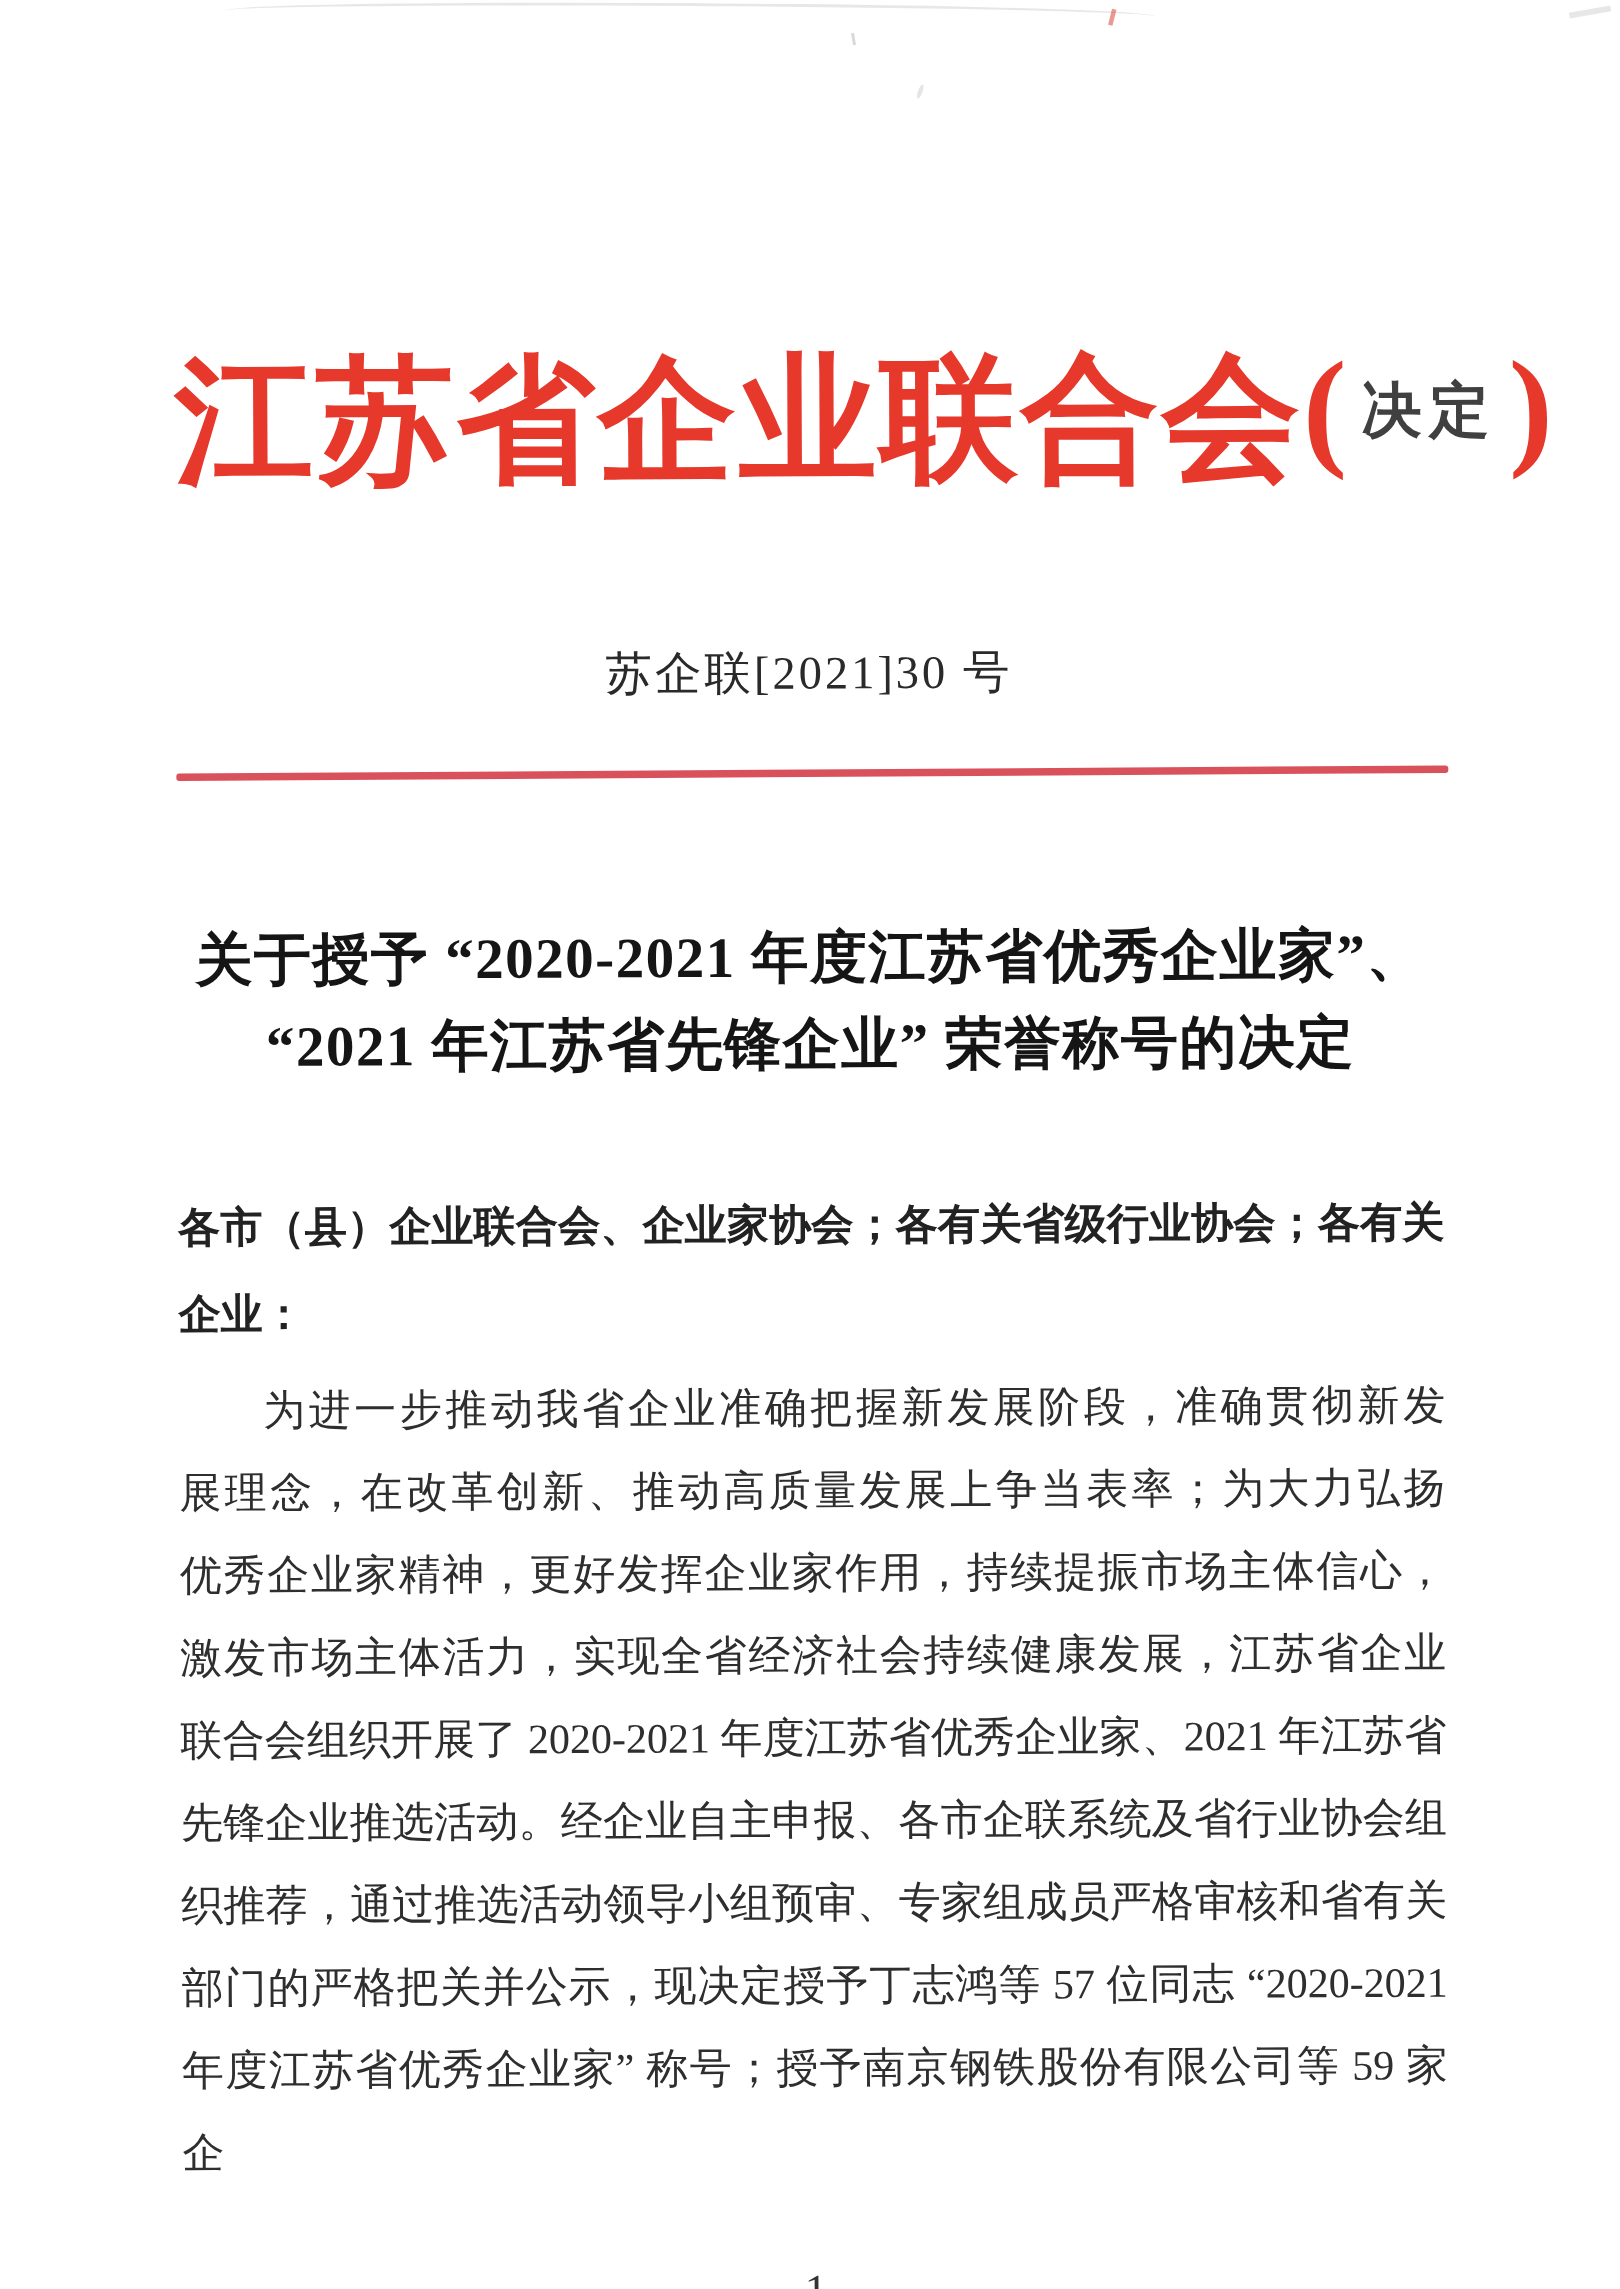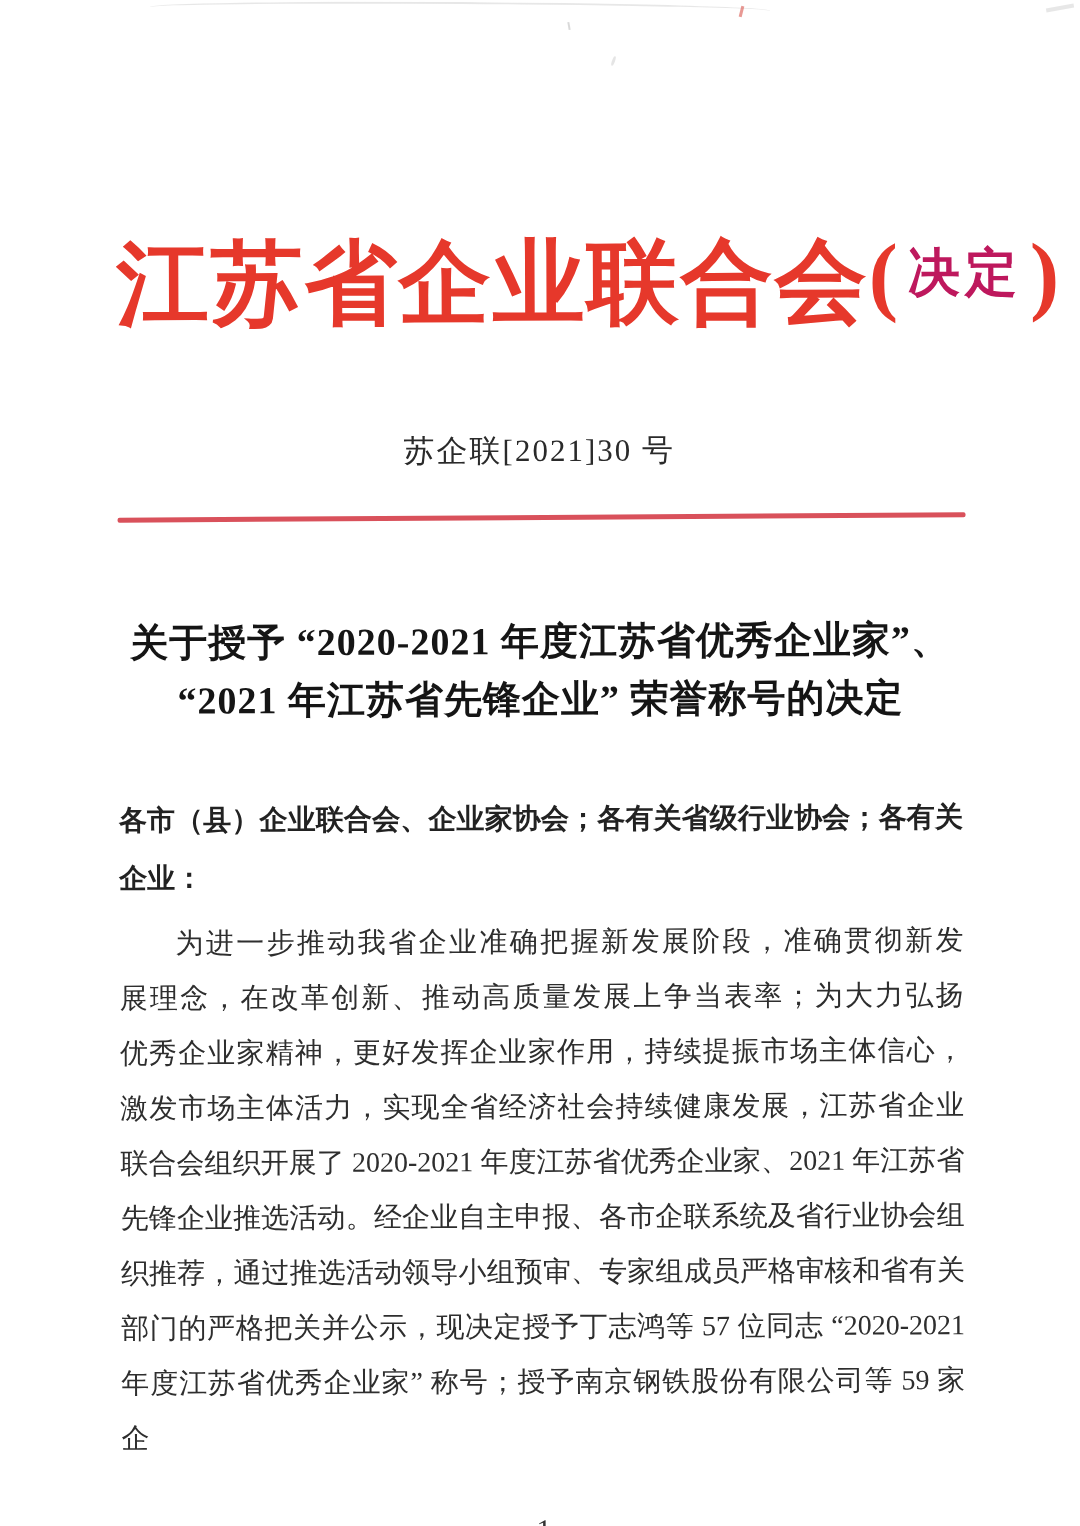--- a/index.html
+++ b/index.html
@@ -28,22 +28,22 @@
     font-weight: bold;
   }
   .org-name { font-size: 92px; letter-spacing: 2px; }
   .big-paren {
     font-size: 88px;
     font-weight: bold;
     vertical-align: 8px;
     letter-spacing: 0;
   }
   .decision-label {
-    font-size: 52px;
-    color: #be185d;
+    font-size: 40px;
+    color: #404040;
     vertical-align: 22px;
     letter-spacing: 5px;
     margin: 0 8px 0 10px;
   }
   .doc-number {
     margin-top: 60px;
     text-align: center;
     font-size: 31px;
     line-height: 44px;
     color: #2a2a2a;

